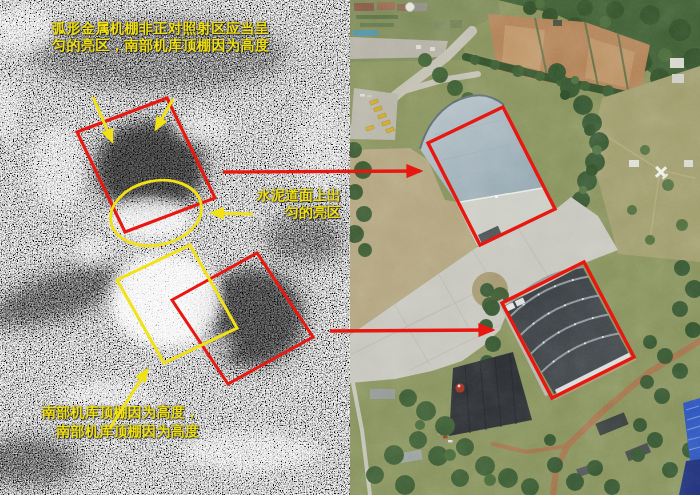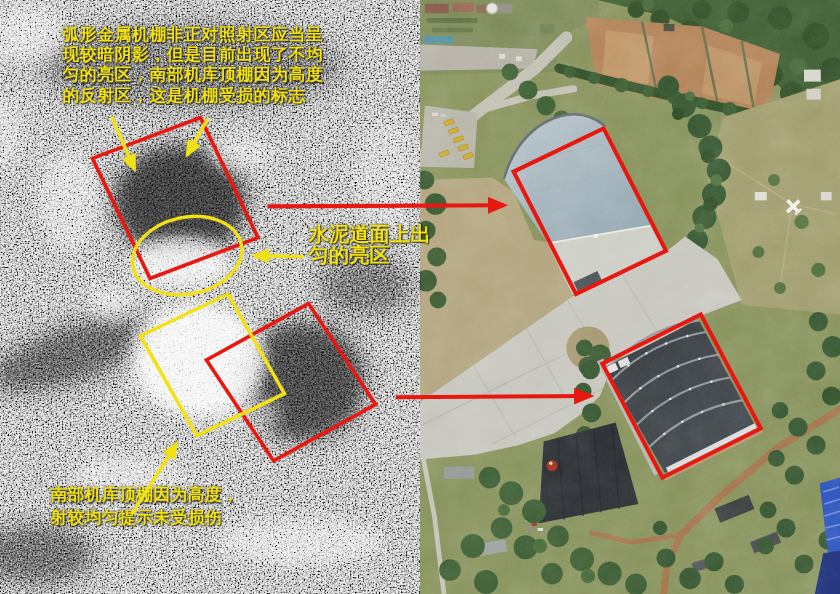--- a/index.html
+++ b/index.html
@@ -9,23 +9,23 @@
   html,body{margin:0;padding:0;background:#111;}
   .stage{position:relative;width:700px;height:495px;overflow:hidden;background:#000;
          font-family:"Liberation Sans","DejaVu Sans",sans-serif;}
   .panel{position:absolute;top:0;height:495px;overflow:hidden;}
   .panel.sar{left:0;width:350px;background:#1d1d1d;}
   .panel.optical{left:350px;width:350px;background:#87925c;}
   .panel svg{display:block;}
   .overlay{position:absolute;left:0;top:0;pointer-events:none;}
   .note{position:absolute;color:var(--yellow);font-weight:bold;
         text-shadow:0 0 2px rgba(0,0,0,.85), 1px 1px 1px rgba(0,0,0,.6);
-        white-space:nowrap;}
+        white-space:nowrap;text-align:right;}
   .note-top{left:52px;top:20px;font-size:14px;line-height:17px;letter-spacing:.5px;}
-  .note-mid{left:257px;top:187px;font-size:17px;line-height:17px;border-radius:13px;}
+  .note-mid{left:257px;top:187px;font-size:14px;line-height:17px;border-radius:13px;}
   .note-bot{left:42px;top:403px;font-size:14px;line-height:19px;letter-spacing:.3px;}
 </style>
 </head>
 <body>
 
 <div class="stage">
 
   <div class="panel sar">
     <svg width="350" height="495" viewBox="0 0 350 495">
       <defs>
@@ -428,31 +428,29 @@
         </g>
       </g>
 
       <rect width="350" height="495" filter="url(#tnoise1)" style="mix-blend-mode:soft-light" opacity="0.5"></rect>
       <rect width="350" height="495" filter="url(#tnoise2)" style="mix-blend-mode:soft-light" opacity="0.2"></rect>
     </svg>
   </div>
 
   <div class="note note-top">
     <div>弧形金属机棚非正对照射区应当呈</div>
-    <div>现较暗阴影，但是目前出现了不均</div>
     <div>匀的亮区，南部机库顶棚因为高度</div>
-    <div>的反射区，这是机棚受损的标志</div>
   </div>
   <div class="note note-mid">
     <div>水泥道面上出</div>
     <div>匀的亮区</div>
   </div>
   <div class="note note-bot">
     <div>南部机库顶棚因为高度，</div>
-    <div>射较均匀提示未受损伤</div>
+    <div>南部机库顶棚因为高度</div>
   </div>
 
   <svg class="overlay" width="700" height="495" viewBox="0 0 700 495">
     <defs>
       <marker id="yh" viewBox="0 0 6 5" markerWidth="5" markerHeight="4.2" refX="4.8" refY="2.5" orient="auto" markerUnits="strokeWidth">
         <path d="M0,0 L6,2.5 L0,5 Z" style="fill:var(--yellow)"></path>
       </marker>
       <marker id="rh" viewBox="0 0 6 5" markerWidth="5" markerHeight="4.2" refX="4.8" refY="2.5" orient="auto" markerUnits="strokeWidth">
         <path d="M0,0 L6,2.5 L0,5 Z" style="fill:var(--red)"></path>
       </marker>

